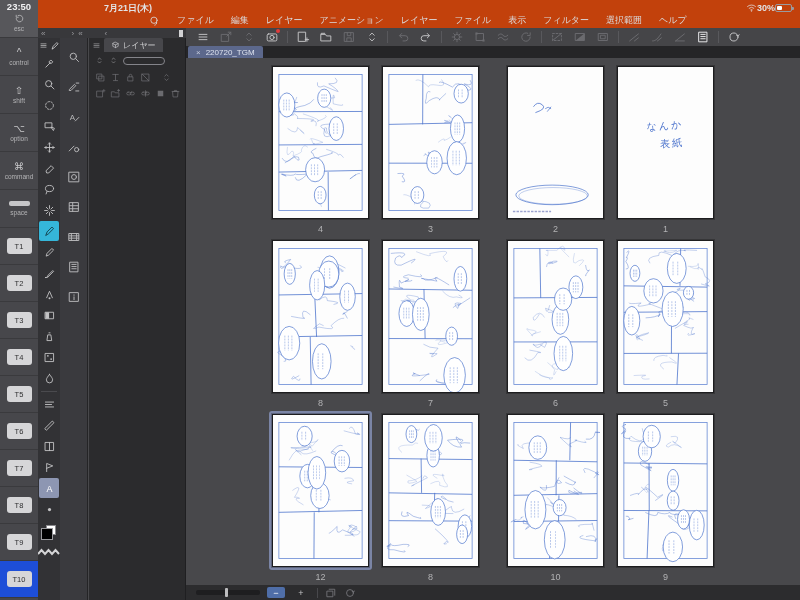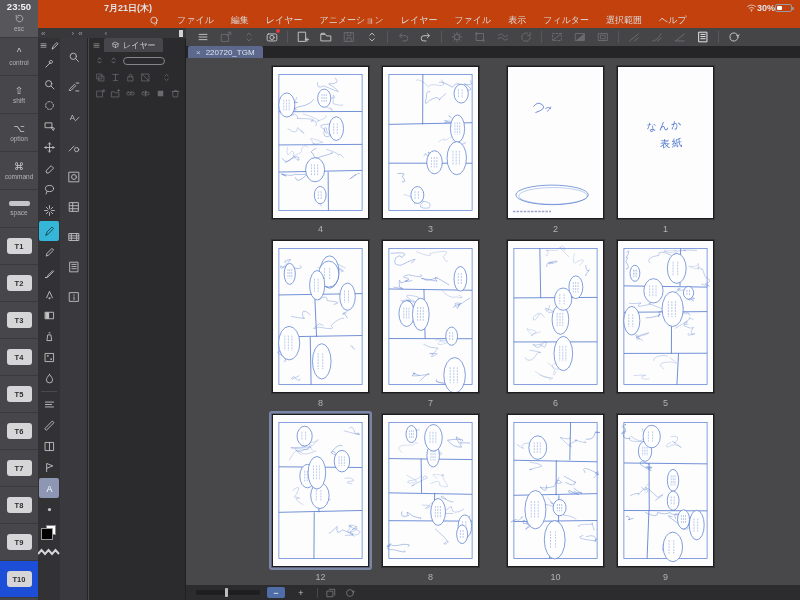--- a/index.html
+++ b/index.html
@@ -20,21 +20,21 @@
 .menubar .mi{cursor:default}
 
 .edge{left:0;top:0;width:38px;height:600px;background:#47474b;display:flex;flex-direction:column}
 .ek{border-bottom:1px solid #3a3a3d;display:flex;flex-direction:column;align-items:center;justify-content:center;gap:1px}
 .ek .sym{font-size:10px;color:#c9c9cb;line-height:10px}
 .ek .lbl{font-size:6.5px;color:#b4b4b6}
 .ek.esc{height:38px;background:#57575b;justify-content:flex-start;padding-top:1px}
 .ek.esc .time{font-size:9.5px;font-weight:bold;color:#f0f0f2}
 .ek.mod{height:38px}
 .ek.tkey{height:37px}
-.tbtn{width:25px;height:16px;background:#d6d6d8;border-radius:3px;color:#2e2e30;font-size:7.5px;font-weight:bold;display:flex;align-items:center;justify-content:center}
+.tbtn{width:25px;height:16px;background:#d6d6d8;border-radius:3px;color:#2e2e30;font-size:7.5px;font-weight:normal;display:flex;align-items:center;justify-content:center}
 .spacebar{width:21px;height:5px;background:#c6c6c8;border-radius:2px;margin-bottom:2px}
 
 .palstrip{left:38px;top:28px;width:148px;height:10px;background:#38383b;color:#9a9a9e;font-size:8px;display:flex;align-items:center;gap:0;padding:0 3px}
 .palstrip .white{margin-left:auto;width:4px;height:7px;background:#d2d2d4}
 
 .toolcol{left:38px;top:38px;width:22px;height:562px;background:#323235;display:flex;flex-direction:column;align-items:center}
 .toolhead{height:15px;display:flex;align-items:center;gap:2px;color:#d8d8da}
 .tool{width:20px;height:20px;display:flex;align-items:center;justify-content:center;color:#c3c3c5;margin:0 0 1px 0;border-radius:2px}
 .tool.active{background:#35b6d9;color:#123c46}
 .tool.hl{background:#8d96b2;color:#fff}

